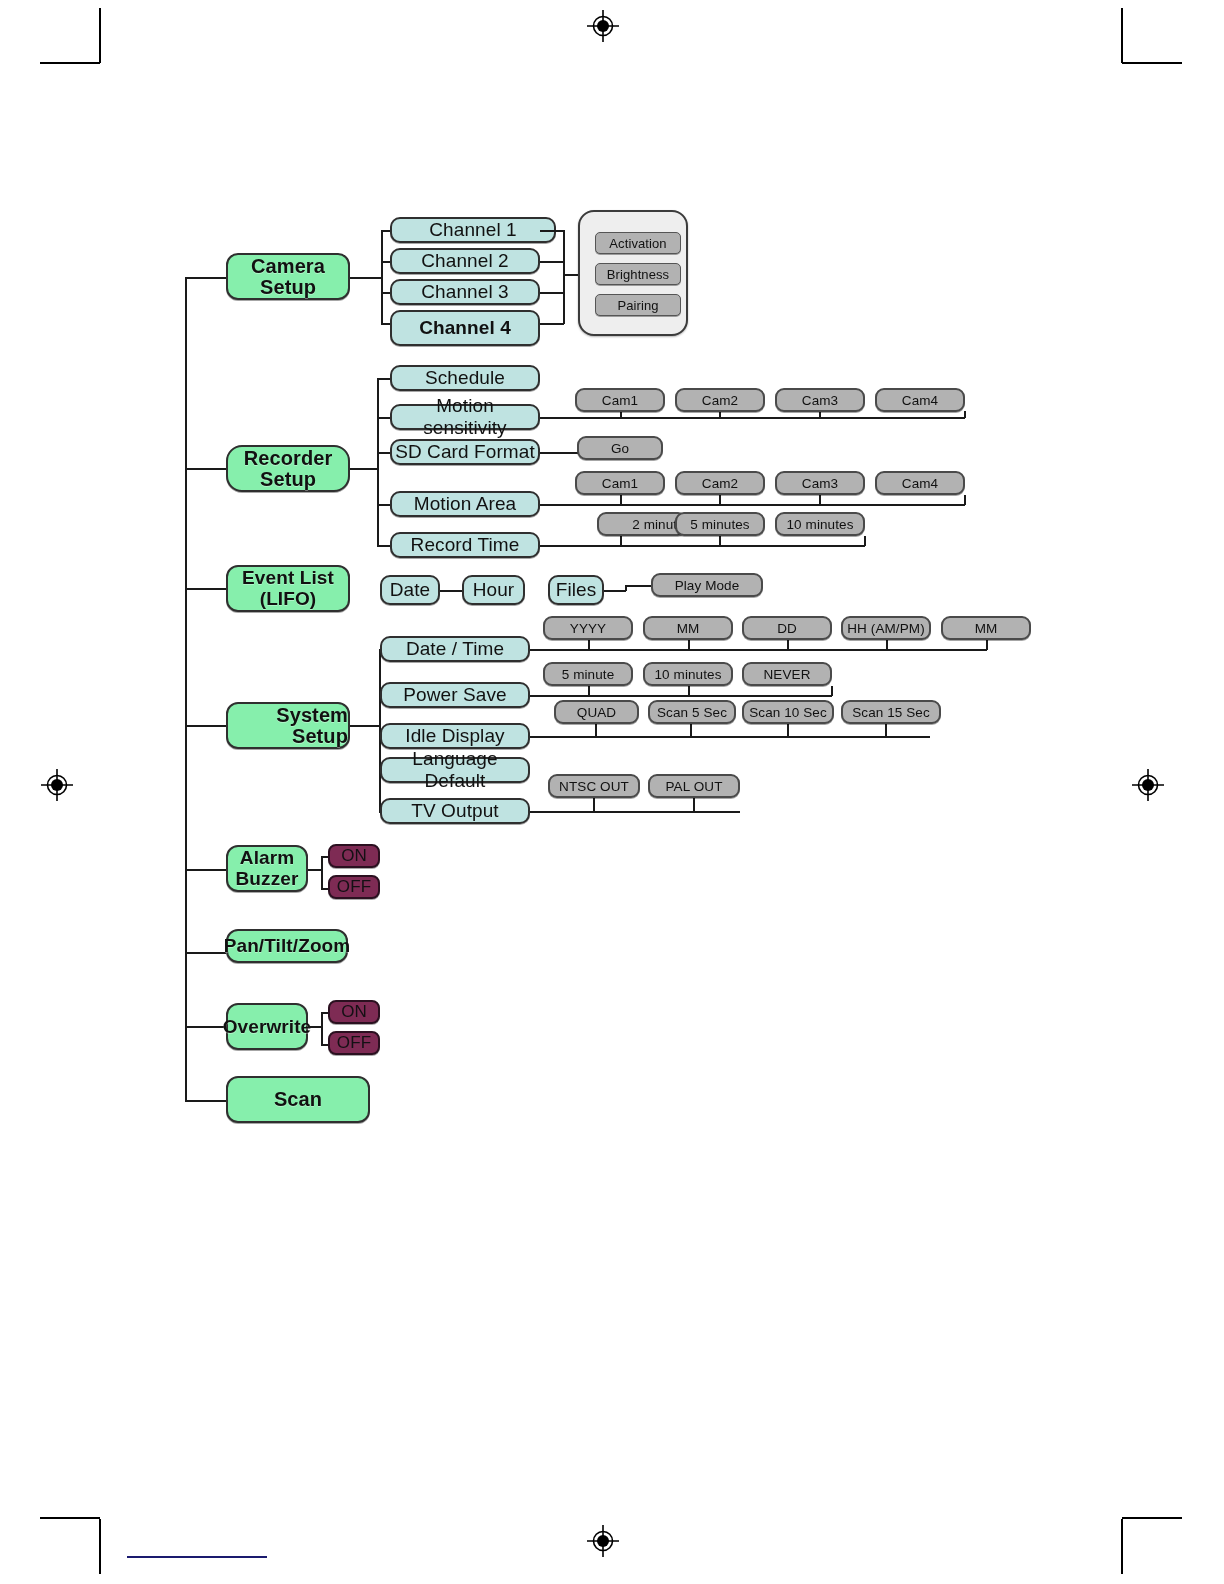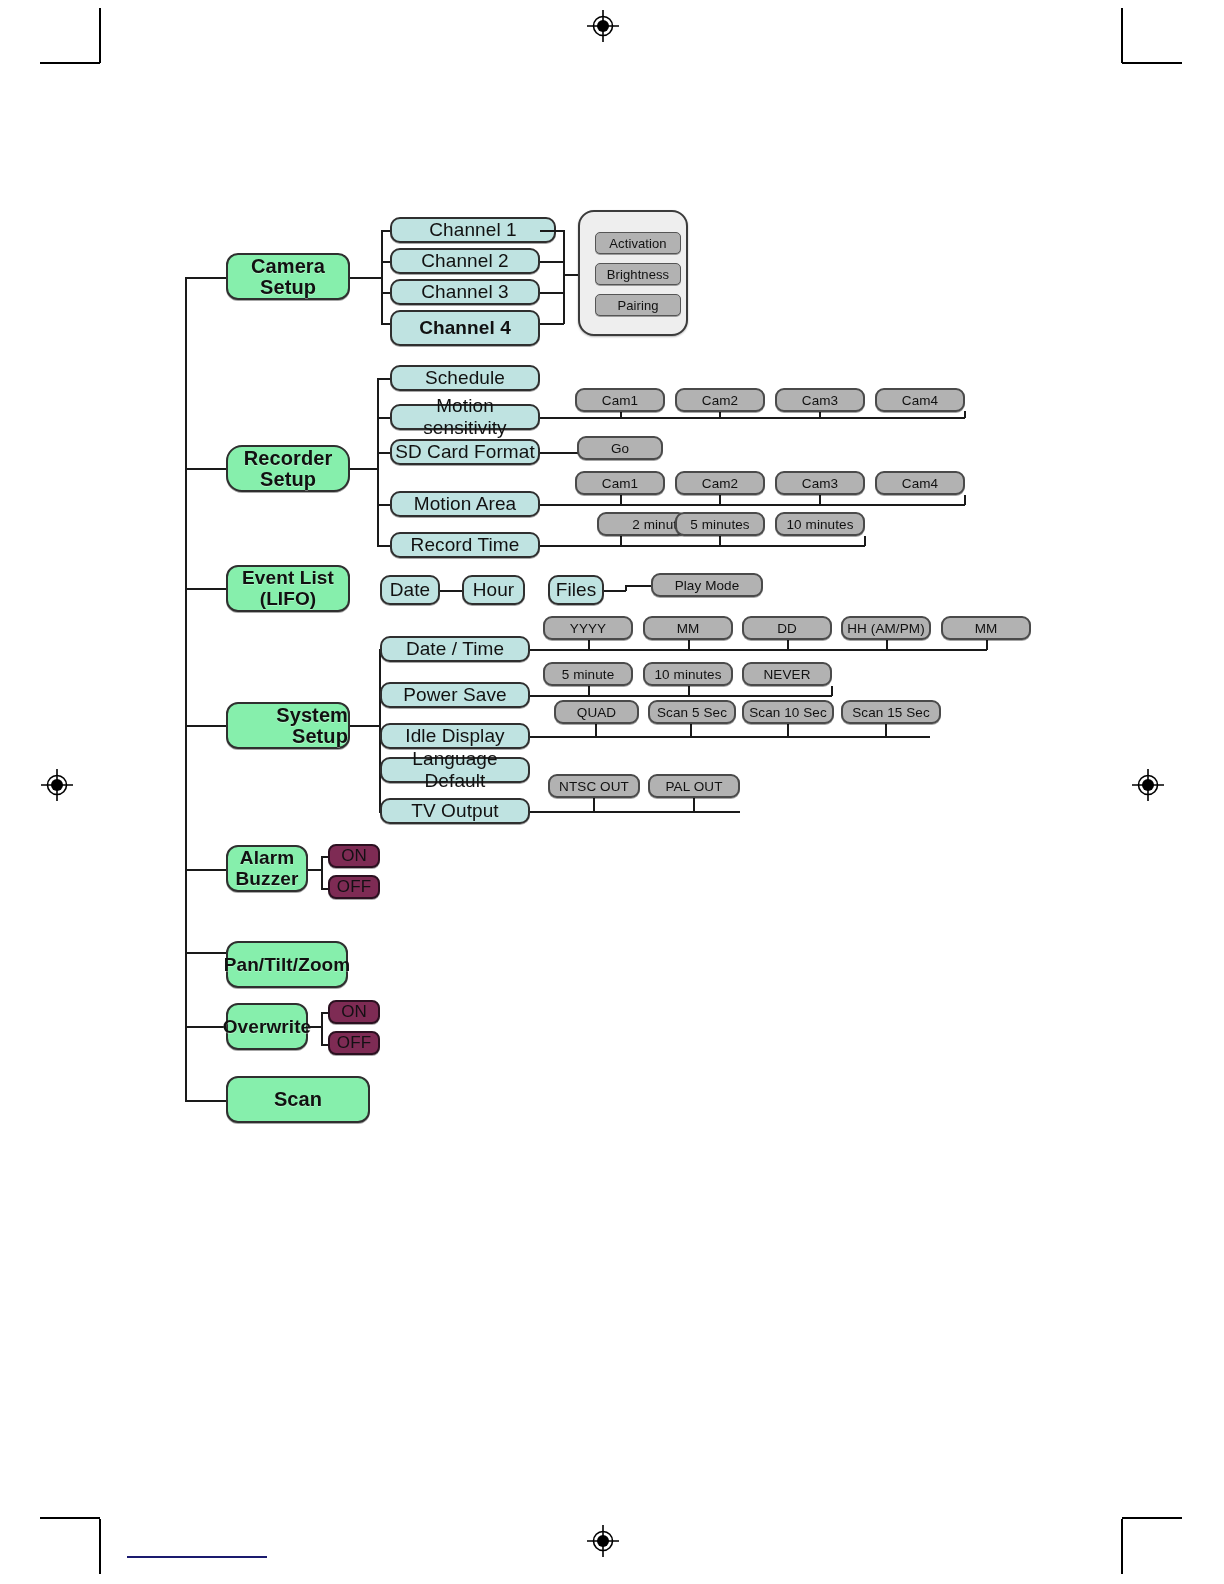--- a/index.html
+++ b/index.html
@@ -349,21 +349,21 @@
   <div class="ln v" style="left:321px;top:856px;height:32px;"></div>
   <div class="ln h" style="left:321px;top:856px;width:9px;"></div>
   <div class="ln h" style="left:321px;top:888px;width:9px;"></div>
   <div class="node opt" style="left:328px;top:844px;width:52px;height:24px;">
     <span>ON</span>
     </div>
   <div class="node opt" style="left:328px;top:875px;width:52px;height:24px;">
     <span>OFF</span>
     </div>
 
-  <div class="node lvl1" style="left:226px;top:929px;width:122px;height:47px;font-size:19px;margin-top:12px;">
+  <div class="node lvl1" style="left:226px;top:929px;width:122px;height:34px;font-size:19px;">
     <span>Pan/Tilt/Zoom</span>
   </div>
 
   <div class="node lvl1" style="left:226px;top:1003px;width:82px;height:47px;font-size:19px;">
     <span>Overwrite</span>
   </div>
   <div class="ln h" style="left:308px;top:1026px;width:14px;"></div>
   <div class="ln v" style="left:321px;top:1012px;height:32px;"></div>
   <div class="ln h" style="left:321px;top:1012px;width:9px;"></div>
   <div class="ln h" style="left:321px;top:1044px;width:9px;"></div>

